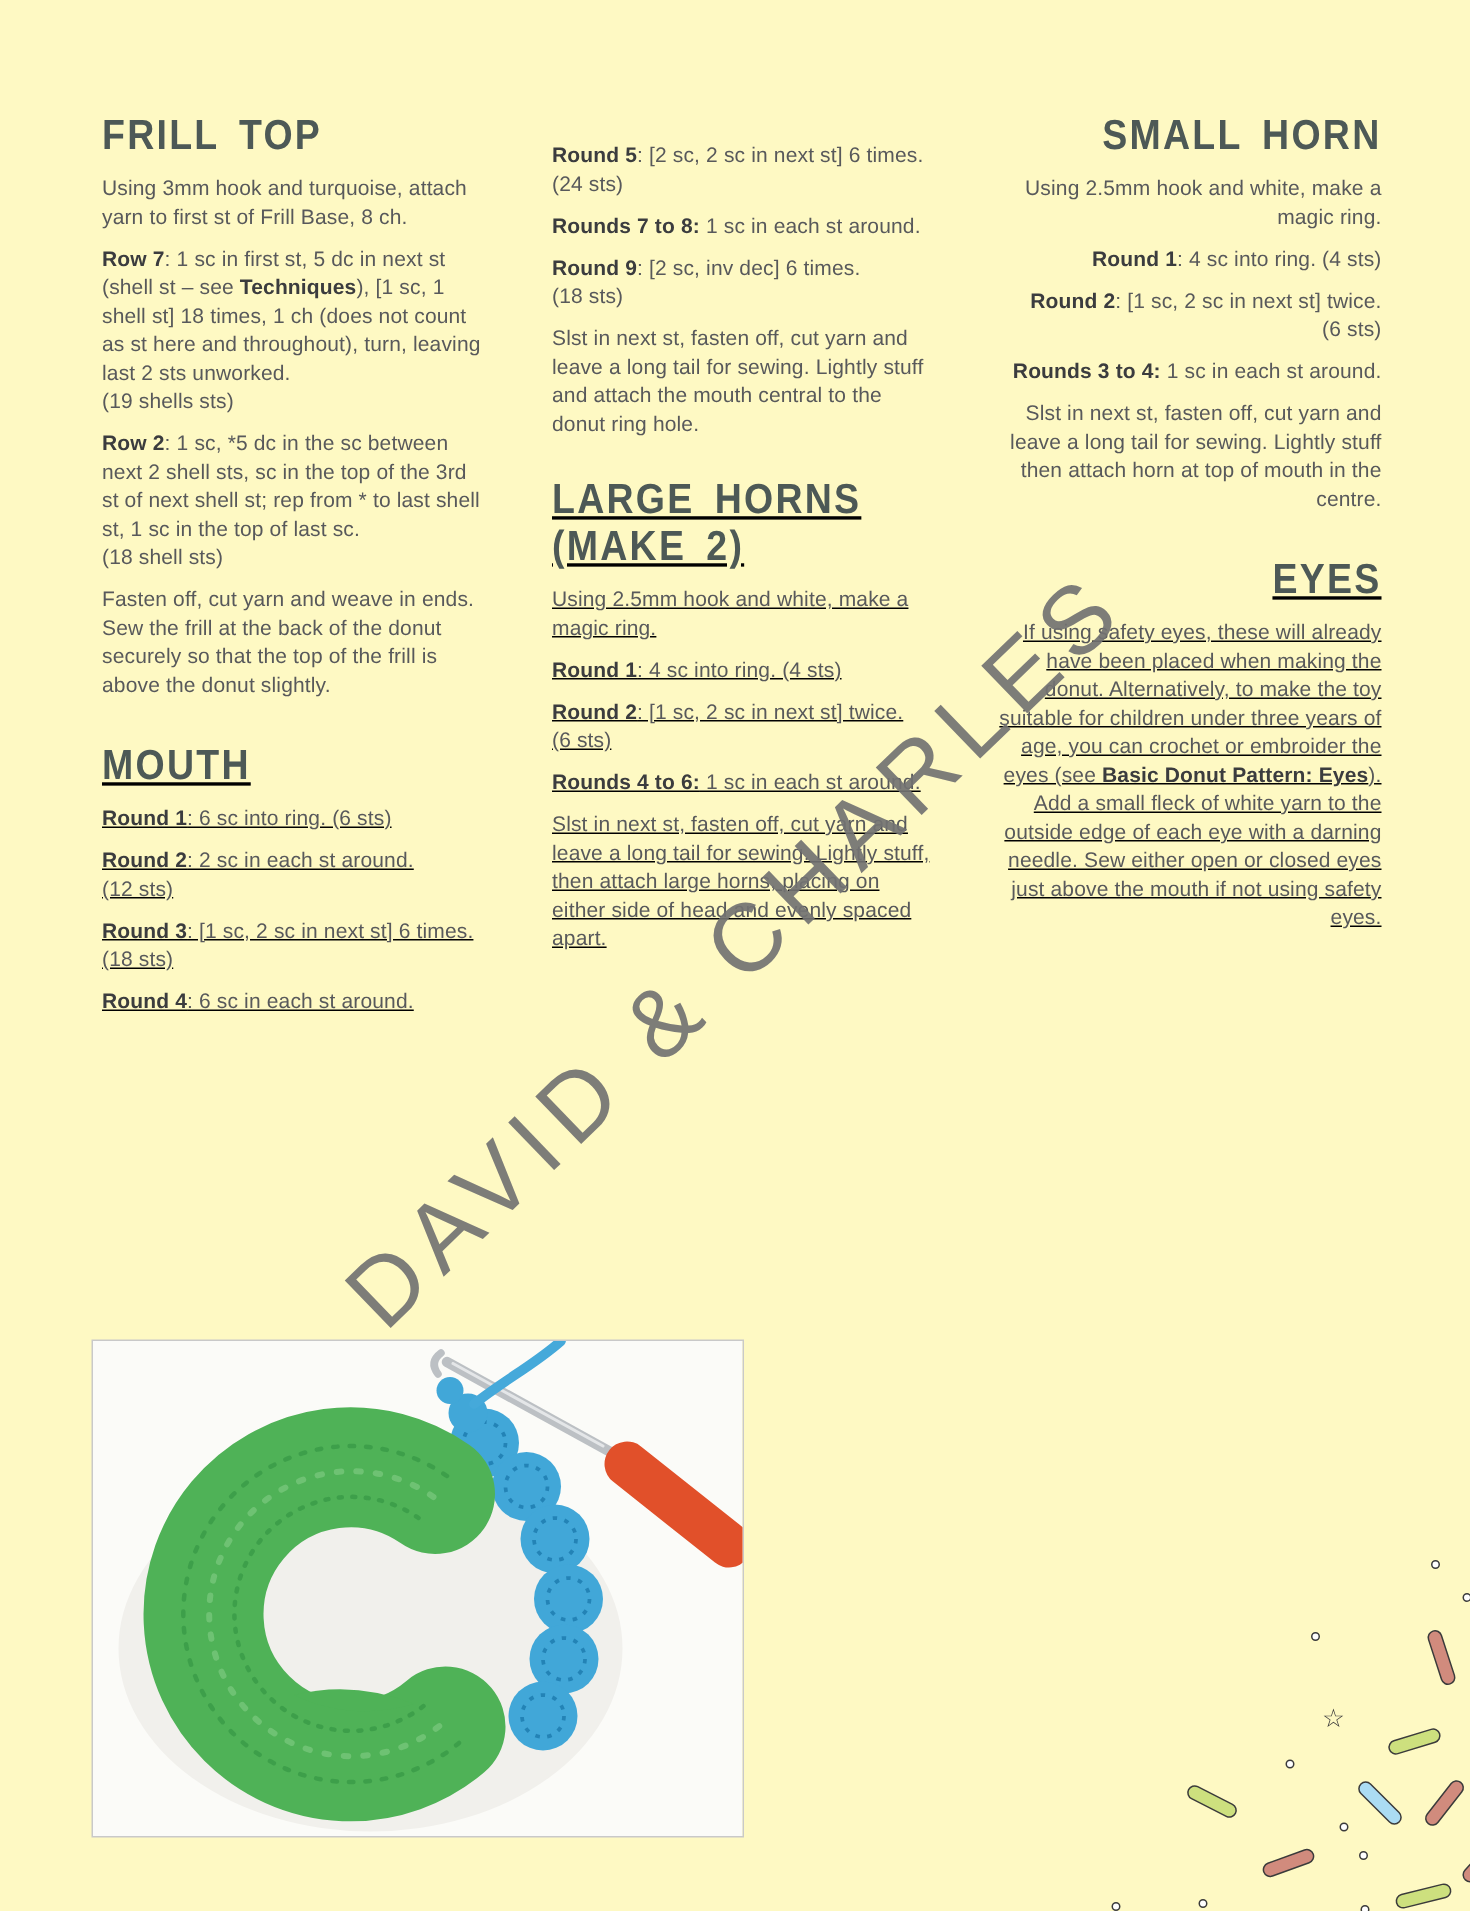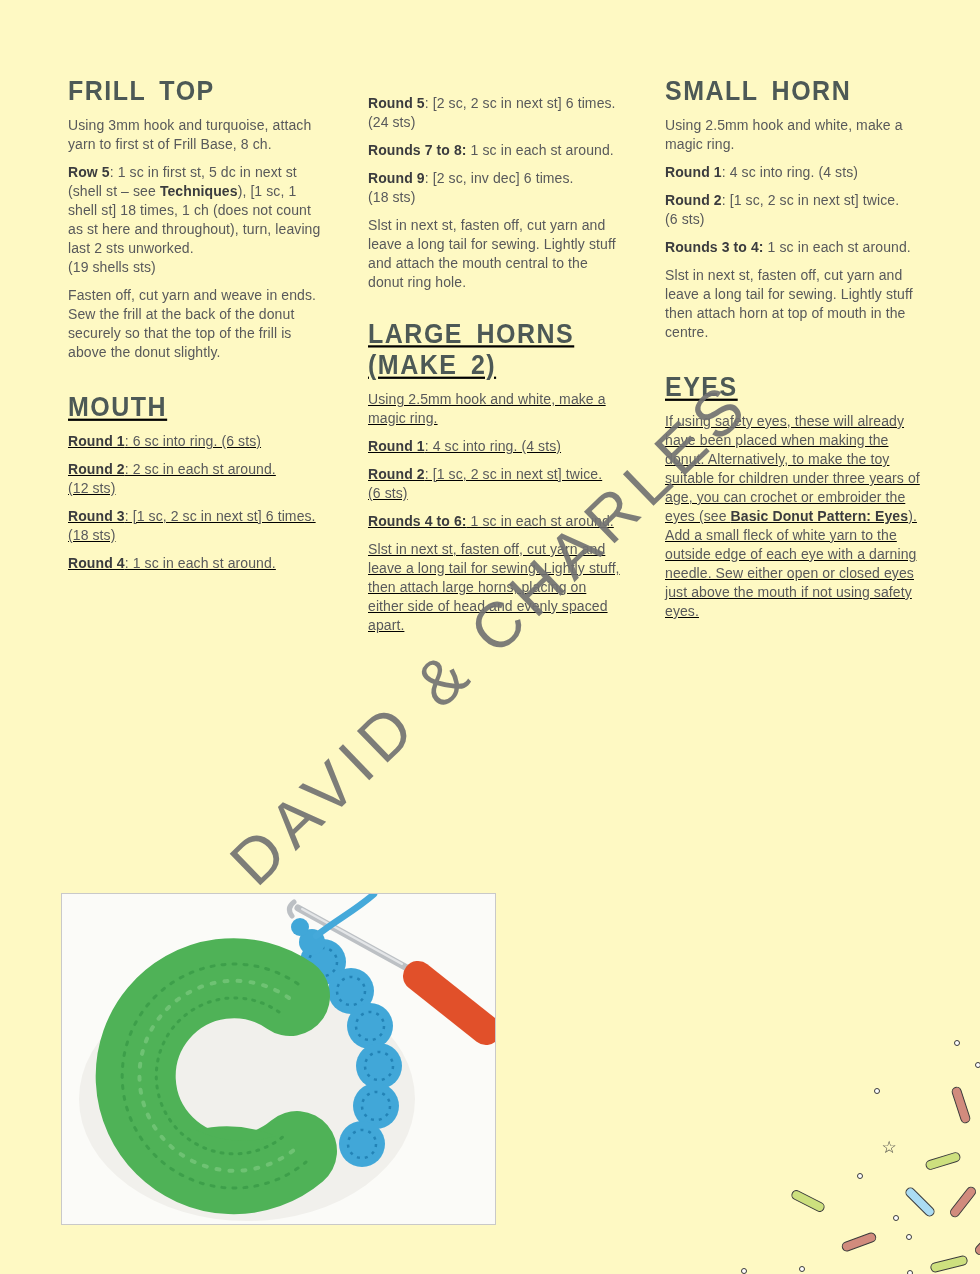--- a/index.html
+++ b/index.html
@@ -1,21 +1,21 @@
 <!DOCTYPE html>
 <html style="--heading-color: #4d5956; --body-color: #58595b; --bold-color: #3b3c3e; --watermark-color: rgba(114,114,114,0.92); --photo-border: #c9c9c9; --sprinkle-outline: #3b3b3b;"><head>
 <meta charset="utf-8">
 <style>
   html,body{margin:0;padding:0;background:#ffffff;}
   .page{position:relative;width:980px;height:1274px;background:#fef9c3;overflow:hidden;
         font-family:"Liberation Sans",sans-serif;}
   .col{position:absolute;top:78px;}
   .col-1{left:68px;width:256px;}
   .col-2{left:368px;width:256px;}
-  .col-3{left:665px;width:256px;}
+  .col-3{left:665px;width:256px;text-align:right;}
   section{display:block;}
   section + section{margin-top:32px;text-decoration:underline;}
   h2.heading{margin:0 0 10px 0;font-weight:700;font-size:25px;line-height:28px;
              color:var(--heading-color);letter-spacing:1.5px;word-spacing:5px;
              transform:scaleY(1.12);transform-origin:0 100%;
              font-family:"Liberation Sans",sans-serif;}
   p.para{margin:9px 0 0 0;font-size:14px;line-height:19px;color:var(--body-color);
          white-space:pre-line;letter-spacing:0.1px;}
   section > p.para:first-child{margin-top:16px;}
   h2 + p.para{margin-top:0;}
@@ -36,32 +36,34 @@
 </style>
 </head>
 <body>
 
 <div class="page">
 
   <div class="col col-1">
       <section>
         <h2 class="heading">FRILL TOP</h2>
         <p class="para"><span>Using 3mm hook and turquoise, attach yarn to first st of Frill Base, 8 ch.</span></p>
-        <p class="para"><span class="b">Row 5</span><span>: 1 sc in first st, 5 dc in next st (shell st – see </span><span class="b">Techniques</span><span>), [1 sc, 1 shell st] 18 times, 1 ch (does not count as st here and throughout), turn, leaving last 2 sts unworked.
+        <p class="para"><span class="b">Row 7</span><span>: 1 sc in first st, 5 dc in next st (shell st – see </span><span class="b">Techniques</span><span>), [1 sc, 1 shell st] 18 times, 1 ch (does not count as st here and throughout), turn, leaving last 2 sts unworked.
 (19 shells sts)</span></p>
+        <p class="para"><span class="b">Row 2</span><span>: 1 sc, *5 dc in the sc between next 2 shell sts, sc in the top of the 3rd st of next shell st; rep from * to last shell st, 1 sc in the top of last sc.
+(18 shell sts)</span></p>
         <p class="para"><span>Fasten off, cut yarn and weave in ends. Sew the frill at the back of the donut securely so that the top of the frill is above the donut slightly.</span></p>
       </section>
       <section>
         <h2 class="heading">MOUTH</h2>
         <p class="para"><span class="b">Round 1</span><span>: 6 sc into ring. (6 sts)</span></p>
         <p class="para"><span class="b">Round 2</span><span>: 2 sc in each st around.
 (12 sts)</span></p>
         <p class="para"><span class="b">Round 3</span><span>: [1 sc, 2 sc in next st] 6 times.
 (18 sts)</span></p>
-        <p class="para"><span class="b">Round 4</span><span>: 1 sc in each st around.</span></p>
+        <p class="para"><span class="b">Round 4</span><span>: 6 sc in each st around.</span></p>
       </section>
     </div>
   <div class="col col-2">
       <section>
         <p class="para"><span class="b">Round 5</span><span>: [2 sc, 2 sc in next st] 6 times.
 (24 sts)</span></p>
         <p class="para"><span class="b">Rounds 7 to 8:</span><span> 1 sc in each st around.</span></p>
         <p class="para"><span class="b">Round 9</span><span>: [2 sc, inv dec] 6 times.
 (18 sts)</span></p>
         <p class="para"><span>Slst in next st, fasten off, cut yarn and leave a long tail for sewing. Lightly stuff and attach the mouth central to the donut ring hole.</span></p>

